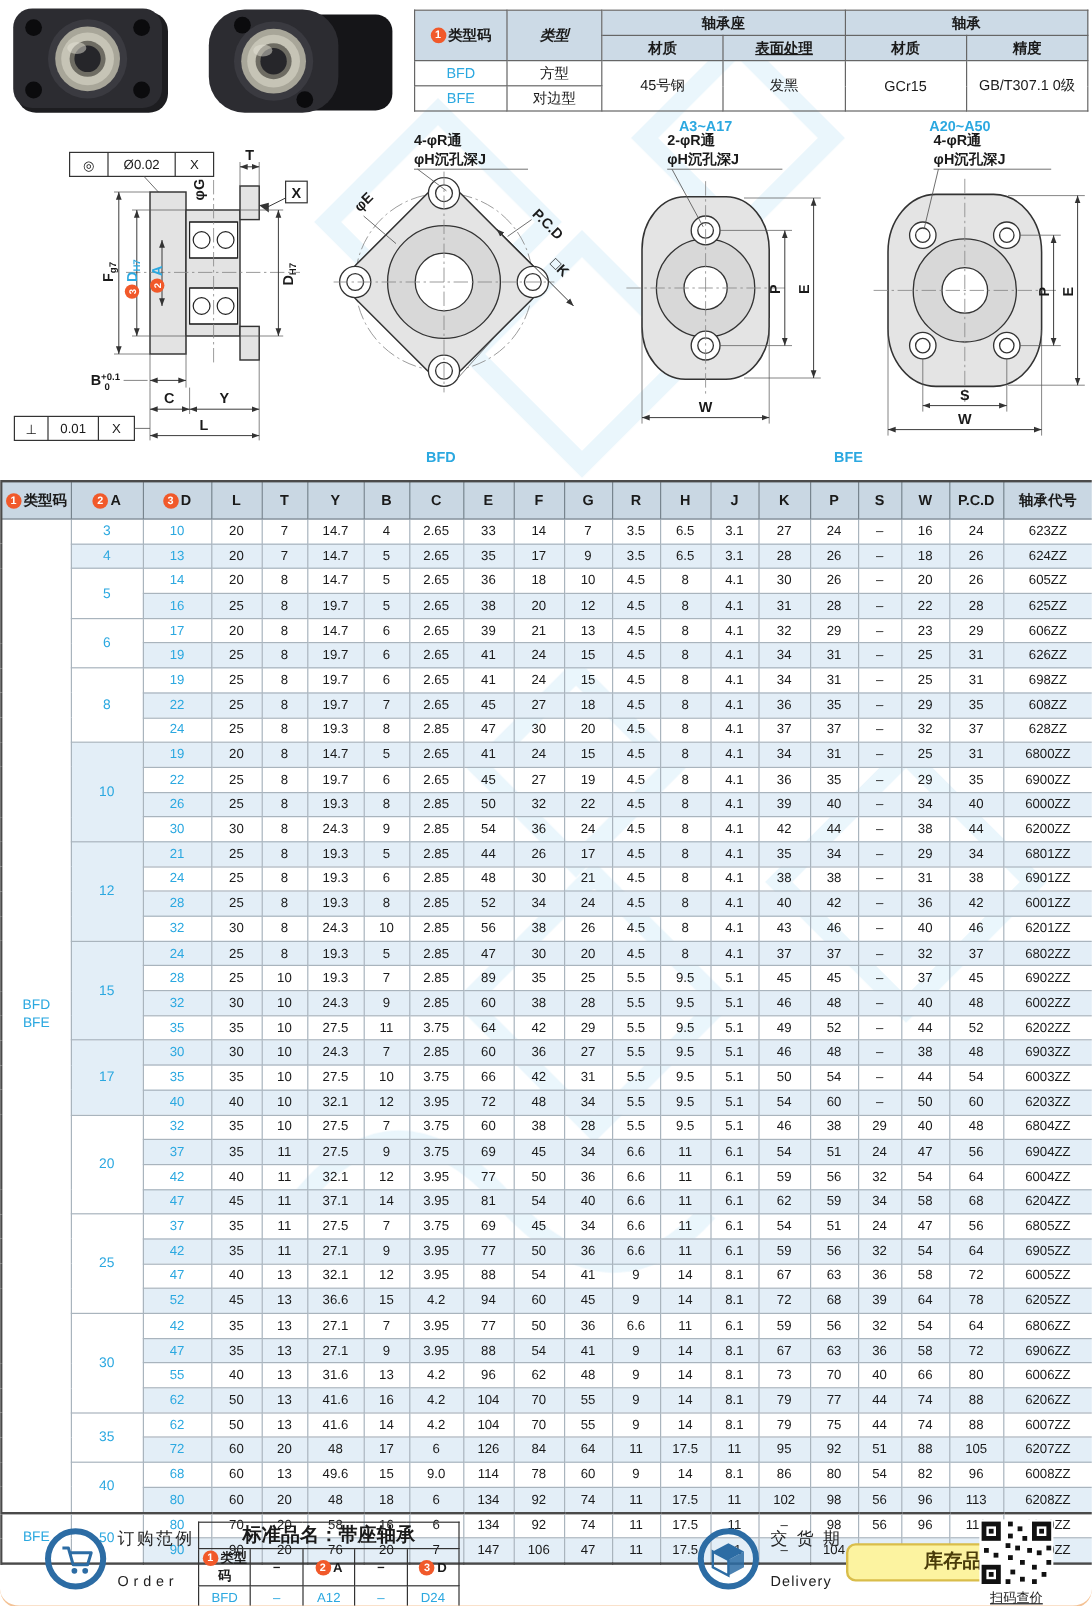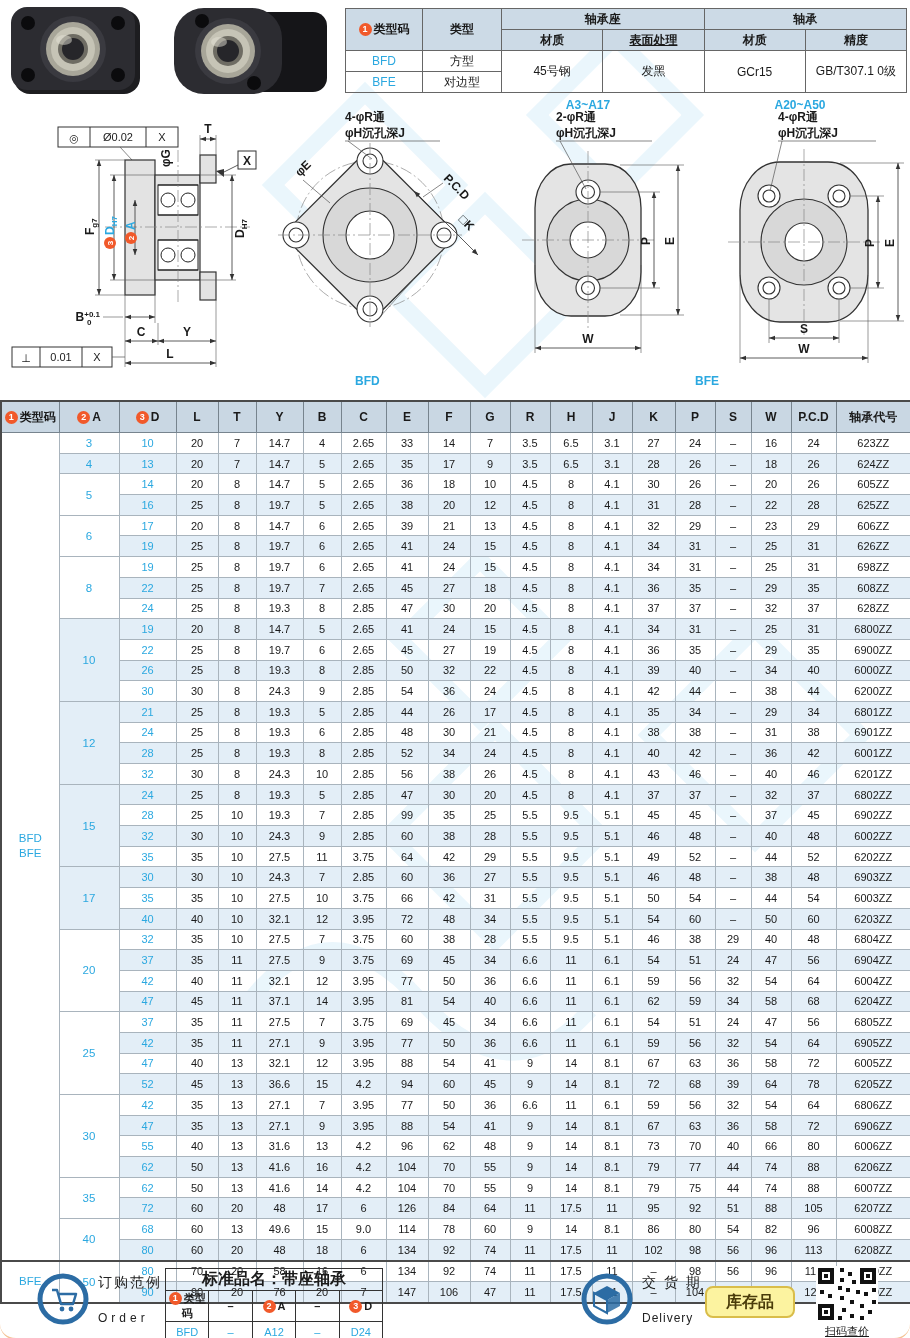--- a/index.html
+++ b/index.html
@@ -36,21 +36,21 @@
   .order-block{left:36px;top:8px;}
   .delivery-block{left:580px;top:8px;}
   .stack div.cn{font-size:14px;letter-spacing:2px;color:#222;}
   .stack div.en{font-size:12px;letter-spacing:4px;color:#222;margin-top:19px;}
   table.example{position:absolute;left:165px;top:4px;border-collapse:collapse;table-layout:fixed;
                 width:218px;font-size:11px;}
   table.example th,table.example td{border:1px solid #333;text-align:center;height:20px;padding:0;}
   table.example .title{font-weight:bold;font-size:16px;}
   .stock-badge{position:absolute;left:705px;top:22px;width:86px;height:28px;line-height:28px;
                background:#fcf3a0;border:2px solid #d9bd4a;border-radius:8px;text-align:center;
-               font-size:16px;font-weight:bold;color:#4a3c0a;}
+               font-size:16px;font-weight:bold;color:#4a3c0a;padding-left:44px;}
   .qr{position:absolute;left:816px;top:2px;}
   .qr-caption{position:absolute;left:816px;top:60px;width:62px;text-align:center;font-size:11px;text-decoration:underline;}
 
   svg text{font-family:"Liberation Sans","DejaVu Sans",sans-serif;}
   .dimtxt{font-size:11px;fill:#1a1a1a;}
   .dimtxt-b{font-size:12px;fill:#1a1a1a;font-weight:bold;}
   .bluetxt{font-size:12px;fill:#2ba8e0;font-weight:bold;}
   .subtxt{font-size:8px;fill:#1a1a1a;}
 </style>
 </head>
@@ -97,21 +97,21 @@
       <circle cx="222" cy="47" r="11" fill="#26262a"></circle>
       <ellipse cx="213" cy="38" rx="8" ry="5" fill="#e4e2d6" opacity="0.5"></ellipse>
     </g>
   </svg>
 
   <div class="layer" style="left:345px;top:8px;">
     <table class="spec">
       <tbody>
           <tr>
         <th rowspan="2" style="width:76px;"><span class="badge">1</span><span>类型码</span></th>
-        <th rowspan="2" style="width:78px;">类型</th>
+        <th rowspan="2" style="width:78px;font-style:italic;">类型</th>
         <th colspan="2">轴承座</th>
         <th colspan="2">轴承</th>
       </tr>
       <tr>
         <th style="width:88px;">材质</th>
         <th style="width:94px;text-decoration:underline;">表面处理</th>
         <th style="width:86px;">材质</th>
         <th>精度</th>
       </tr>
       <tr>
@@ -797,21 +797,21 @@
             <td>37</td>
             <td>6802ZZ</td>
           </tr>
           <tr>
             <td class="d-cell">28</td>
             <td>25</td>
             <td>10</td>
             <td>19.3</td>
             <td>7</td>
             <td>2.85</td>
-            <td>99</td>
+            <td>89</td>
             <td>35</td>
             <td>25</td>
             <td>5.5</td>
             <td>9.5</td>
             <td>5.1</td>
             <td>45</td>
             <td>45</td>
             <td>–</td>
             <td>37</td>
             <td>45</td>

